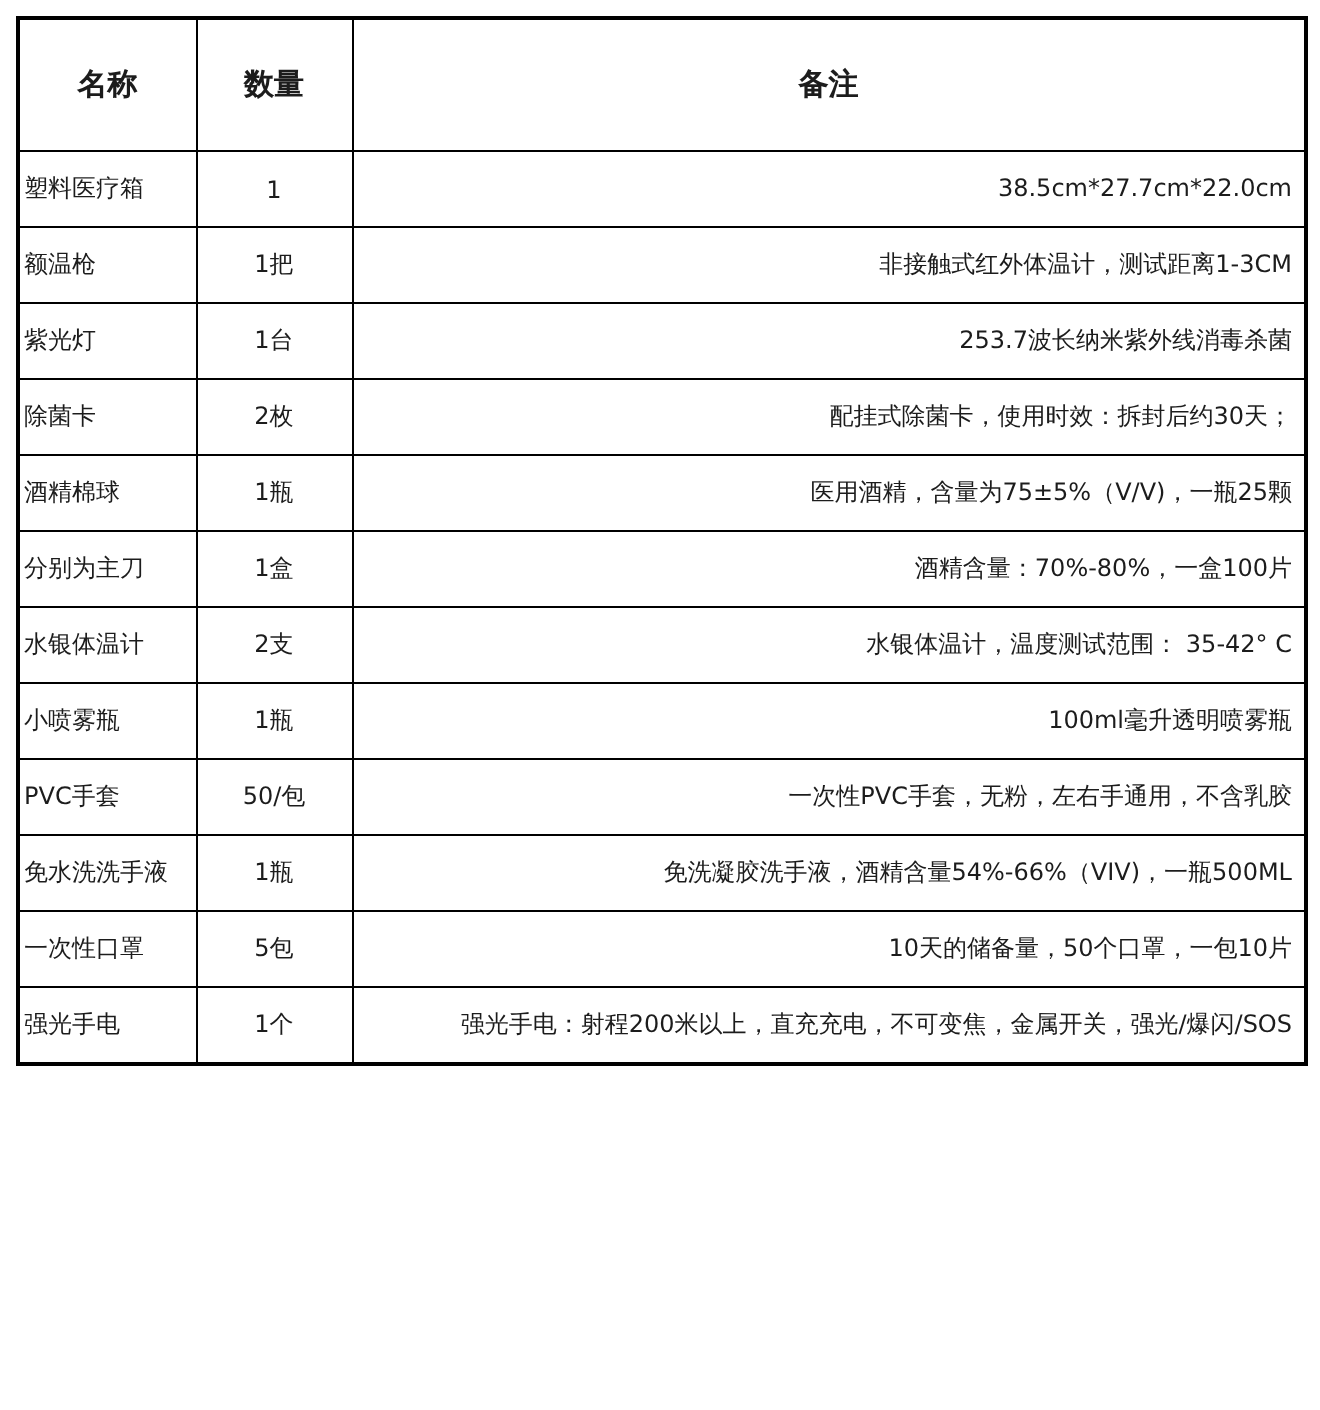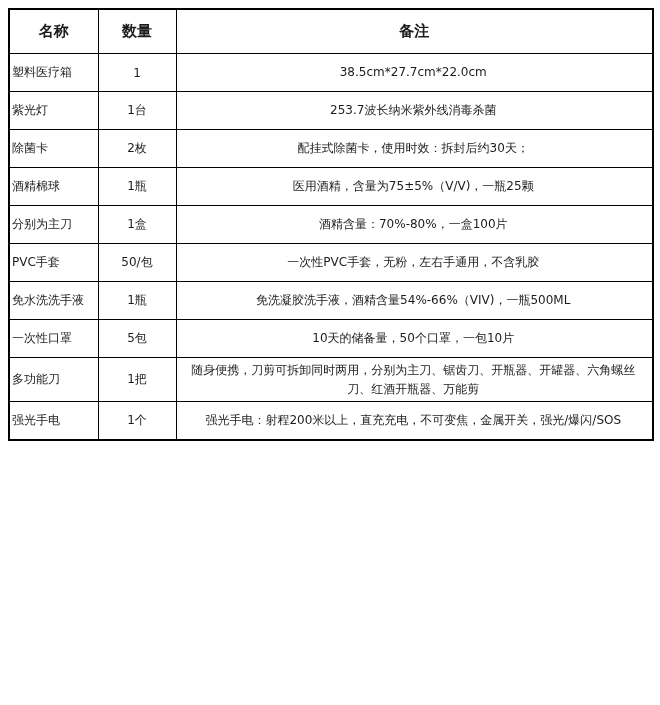--- a/index.html
+++ b/index.html
@@ -33,36 +33,36 @@
     overflow: hidden;
   }
   col.c-name   { width: 89px; }
   col.c-qty    { width: 78px; }
   col.c-remark { width: 477px; }
   thead th {
     height: 33px;
     font-size: 15px;
     font-weight: bold;
     text-align: center;
-    padding: 5px;
+    padding: 16px;
   }
   td {
     height: 31px;
     font-size: 12px;
   }
   td.cell-name {
     text-align: left;
     padding: 0 2px;
   }
   td.cell-qty {
     text-align: center;
     padding: 0 2px;
   }
   td.cell-remark {
-    text-align: center;
+    text-align: right;
     padding: 3px 6px 3px 4px;
     line-height: 1.55;
     word-break: break-all;
   }
 </style>
 </head>
 <body>
 
 <div class="page">
   <table class="kit-table">
@@ -78,20 +78,25 @@
         <th>备注</th>
       </tr>
     </thead>
     <tbody id="table-body">
   <tr>
     <td class="cell-name">塑料医疗箱</td>
     <td class="cell-qty">1</td>
     <td class="cell-remark">38.5cm*27.7cm*22.0cm</td>
   </tr>
 
+  <tr>
+    <td class="cell-name">额温枪</td>
+    <td class="cell-qty">1把</td>
+    <td class="cell-remark">非接触式红外体温计，测试距离1-3CM</td>
+  </tr>
 
   <tr>
     <td class="cell-name">紫光灯</td>
     <td class="cell-qty">1台</td>
     <td class="cell-remark">253.7波长纳米紫外线消毒杀菌</td>
   </tr>
 
 
   <tr>
     <td class="cell-name">除菌卡</td>
@@ -104,21 +109,31 @@
     <td class="cell-qty">1瓶</td>
     <td class="cell-remark">医用酒精，含量为75±5%（V/V)，一瓶25颗</td>
   </tr>
 
   <tr>
     <td class="cell-name">分别为主刀</td>
     <td class="cell-qty">1盒</td>
     <td class="cell-remark">酒精含量：70%-80%，一盒100片</td>
   </tr>
 
+  <tr>
+    <td class="cell-name">水银体温计</td>
+    <td class="cell-qty">2支</td>
+    <td class="cell-remark">水银体温计，温度测试范围： 35-42° C</td>
+  </tr>
 
+  <tr>
+    <td class="cell-name">小喷雾瓶</td>
+    <td class="cell-qty">1瓶</td>
+    <td class="cell-remark">100ml毫升透明喷雾瓶</td>
+  </tr>
 
 
   <tr>
     <td class="cell-name">PVC手套</td>
     <td class="cell-qty">50/包</td>
     <td class="cell-remark">一次性PVC手套，无粉，左右手通用，不含乳胶</td>
   </tr>
 
   <tr>
     <td class="cell-name">免水洗洗手液</td>
@@ -127,25 +142,20 @@
   </tr>
 
   <tr>
     <td class="cell-name">一次性口罩</td>
     <td class="cell-qty">5包</td>
     <td class="cell-remark">10天的储备量，50个口罩，一包10片</td>
   </tr>
 
 
 
-  <tr>
-    <td class="cell-name">多功能刀</td>
-    <td class="cell-qty">1把</td>
-    <td class="cell-remark">随身便携，刀剪可拆卸同时两用，分别为主刀、锯齿刀、开瓶器、开罐器、六角螺丝刀、红酒开瓶器、万能剪</td>
-  </tr>
 
 
   <tr>
     <td class="cell-name">强光手电</td>
     <td class="cell-qty">1个</td>
     <td class="cell-remark">强光手电：射程200米以上，直充充电，不可变焦，金属开关，强光/爆闪/SOS</td>
   </tr>
 
 </tbody>
   </table>

